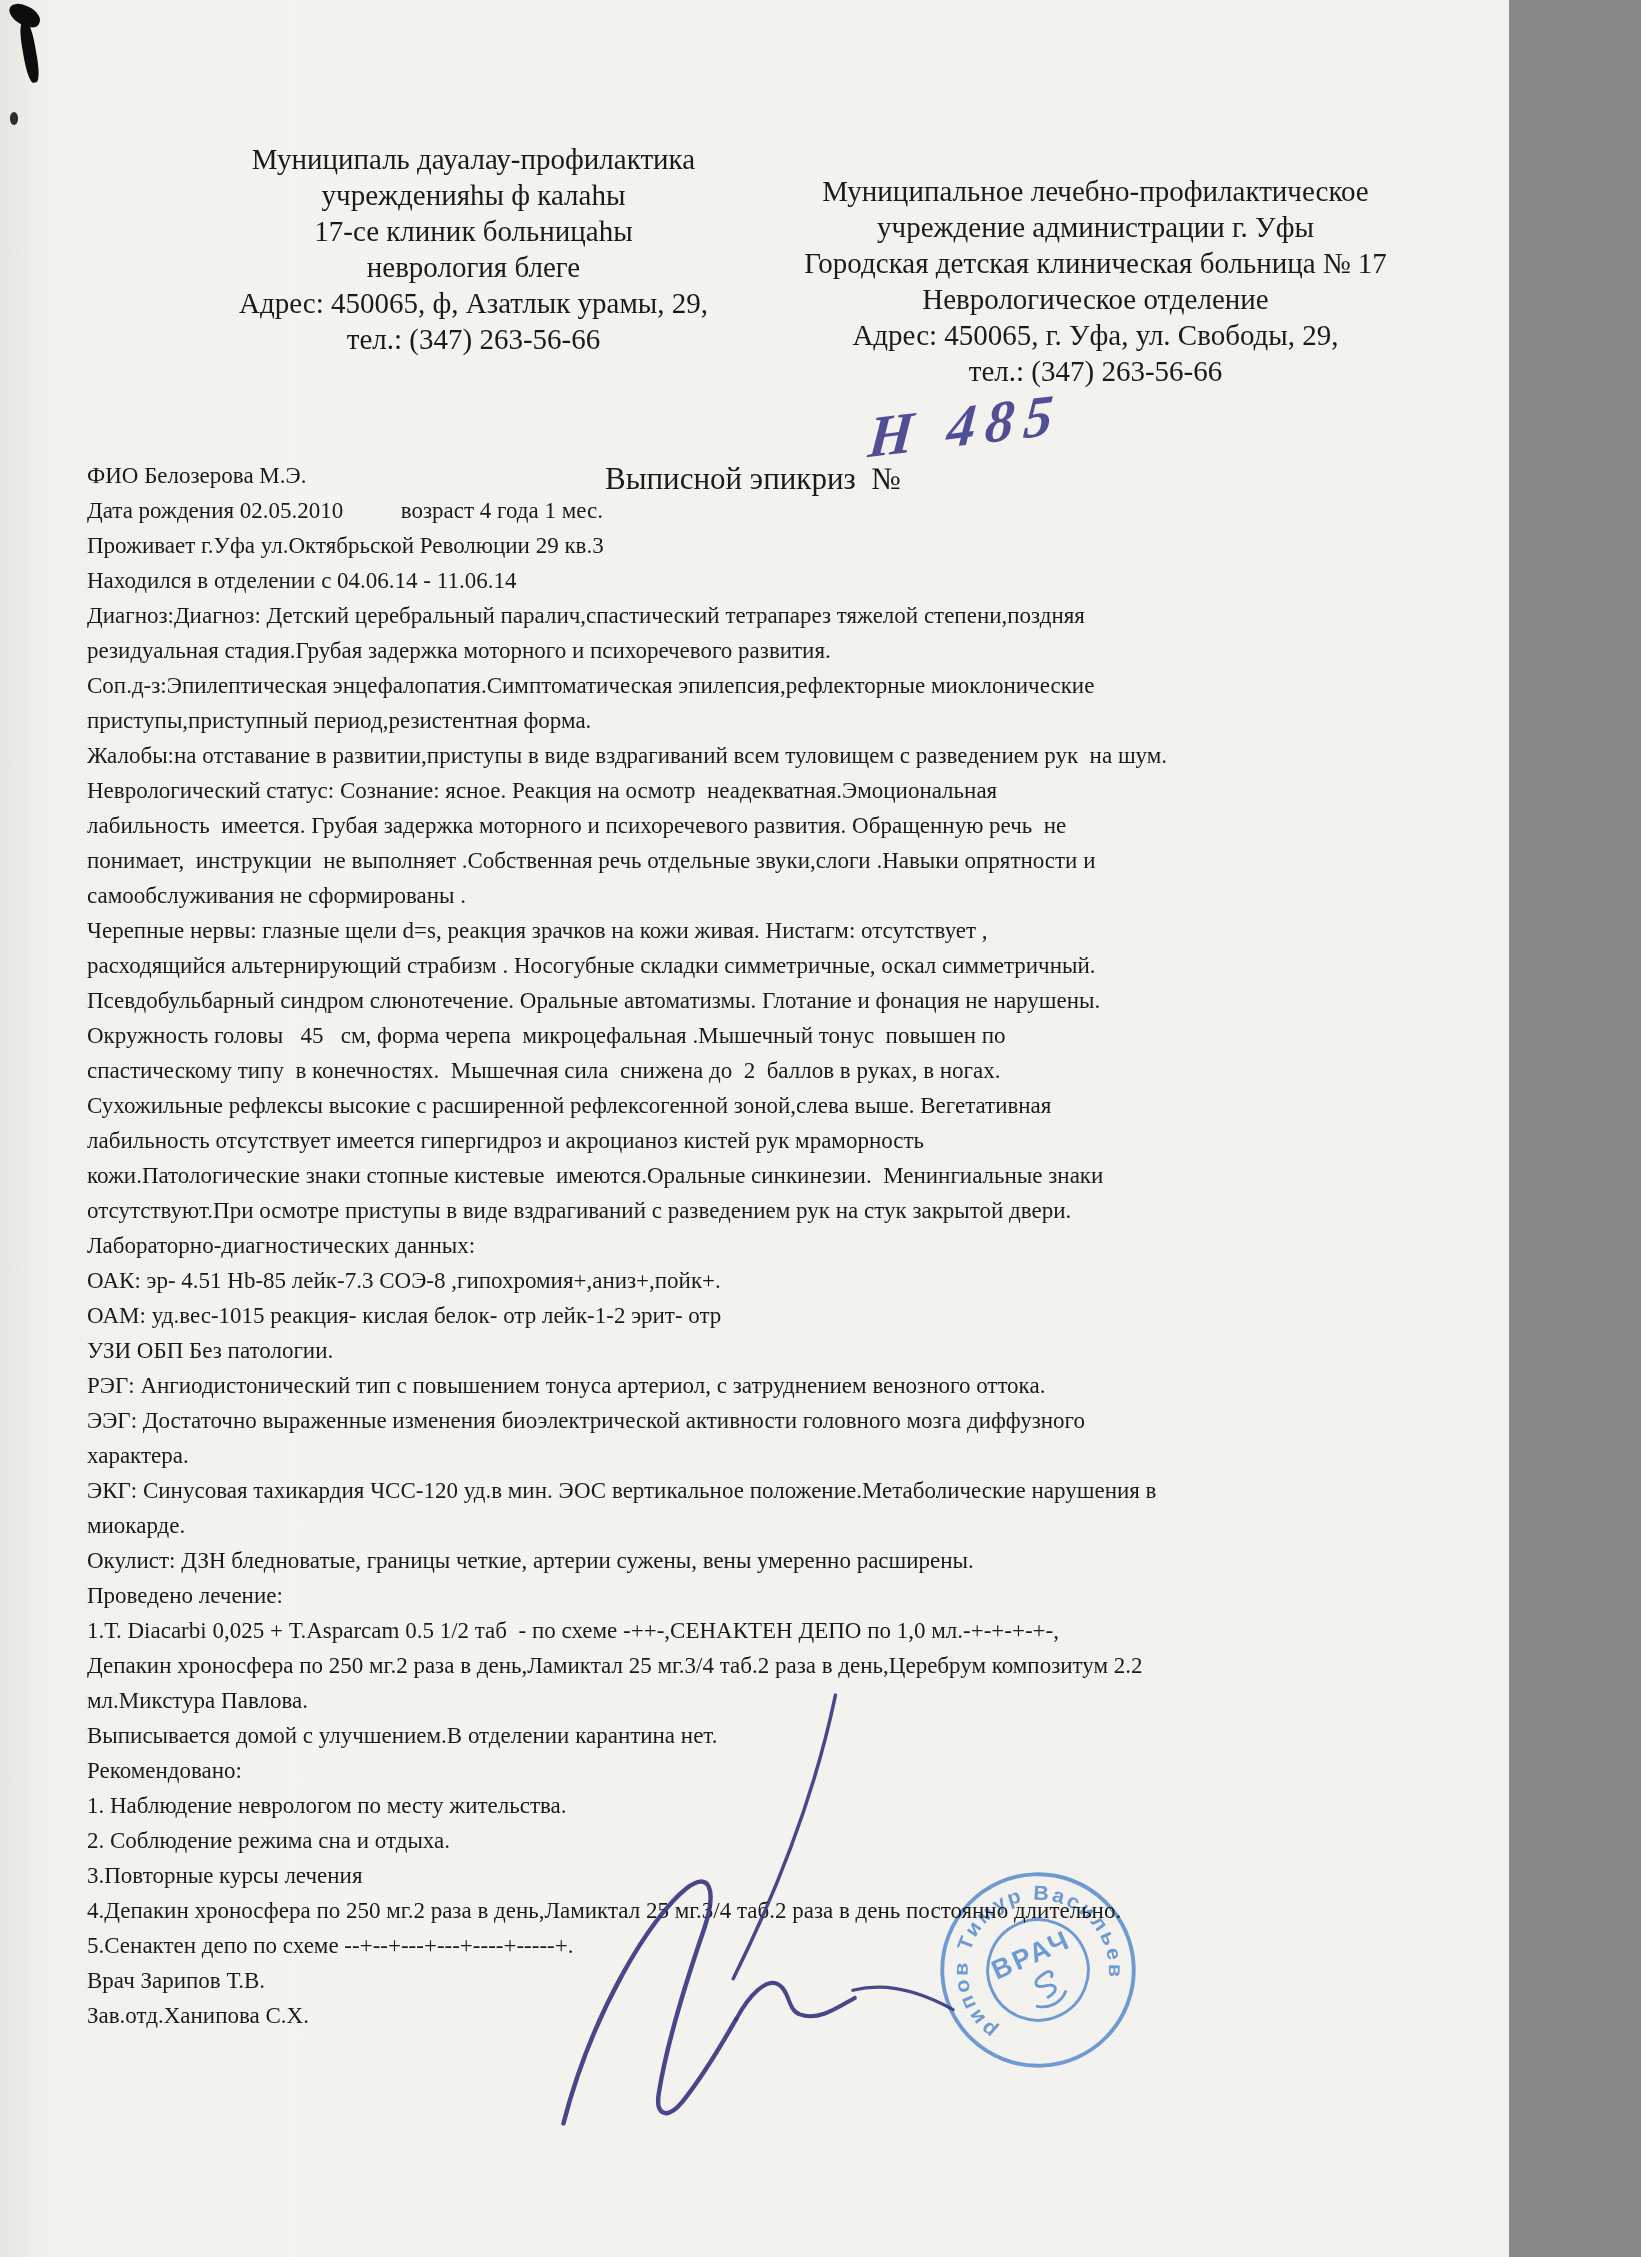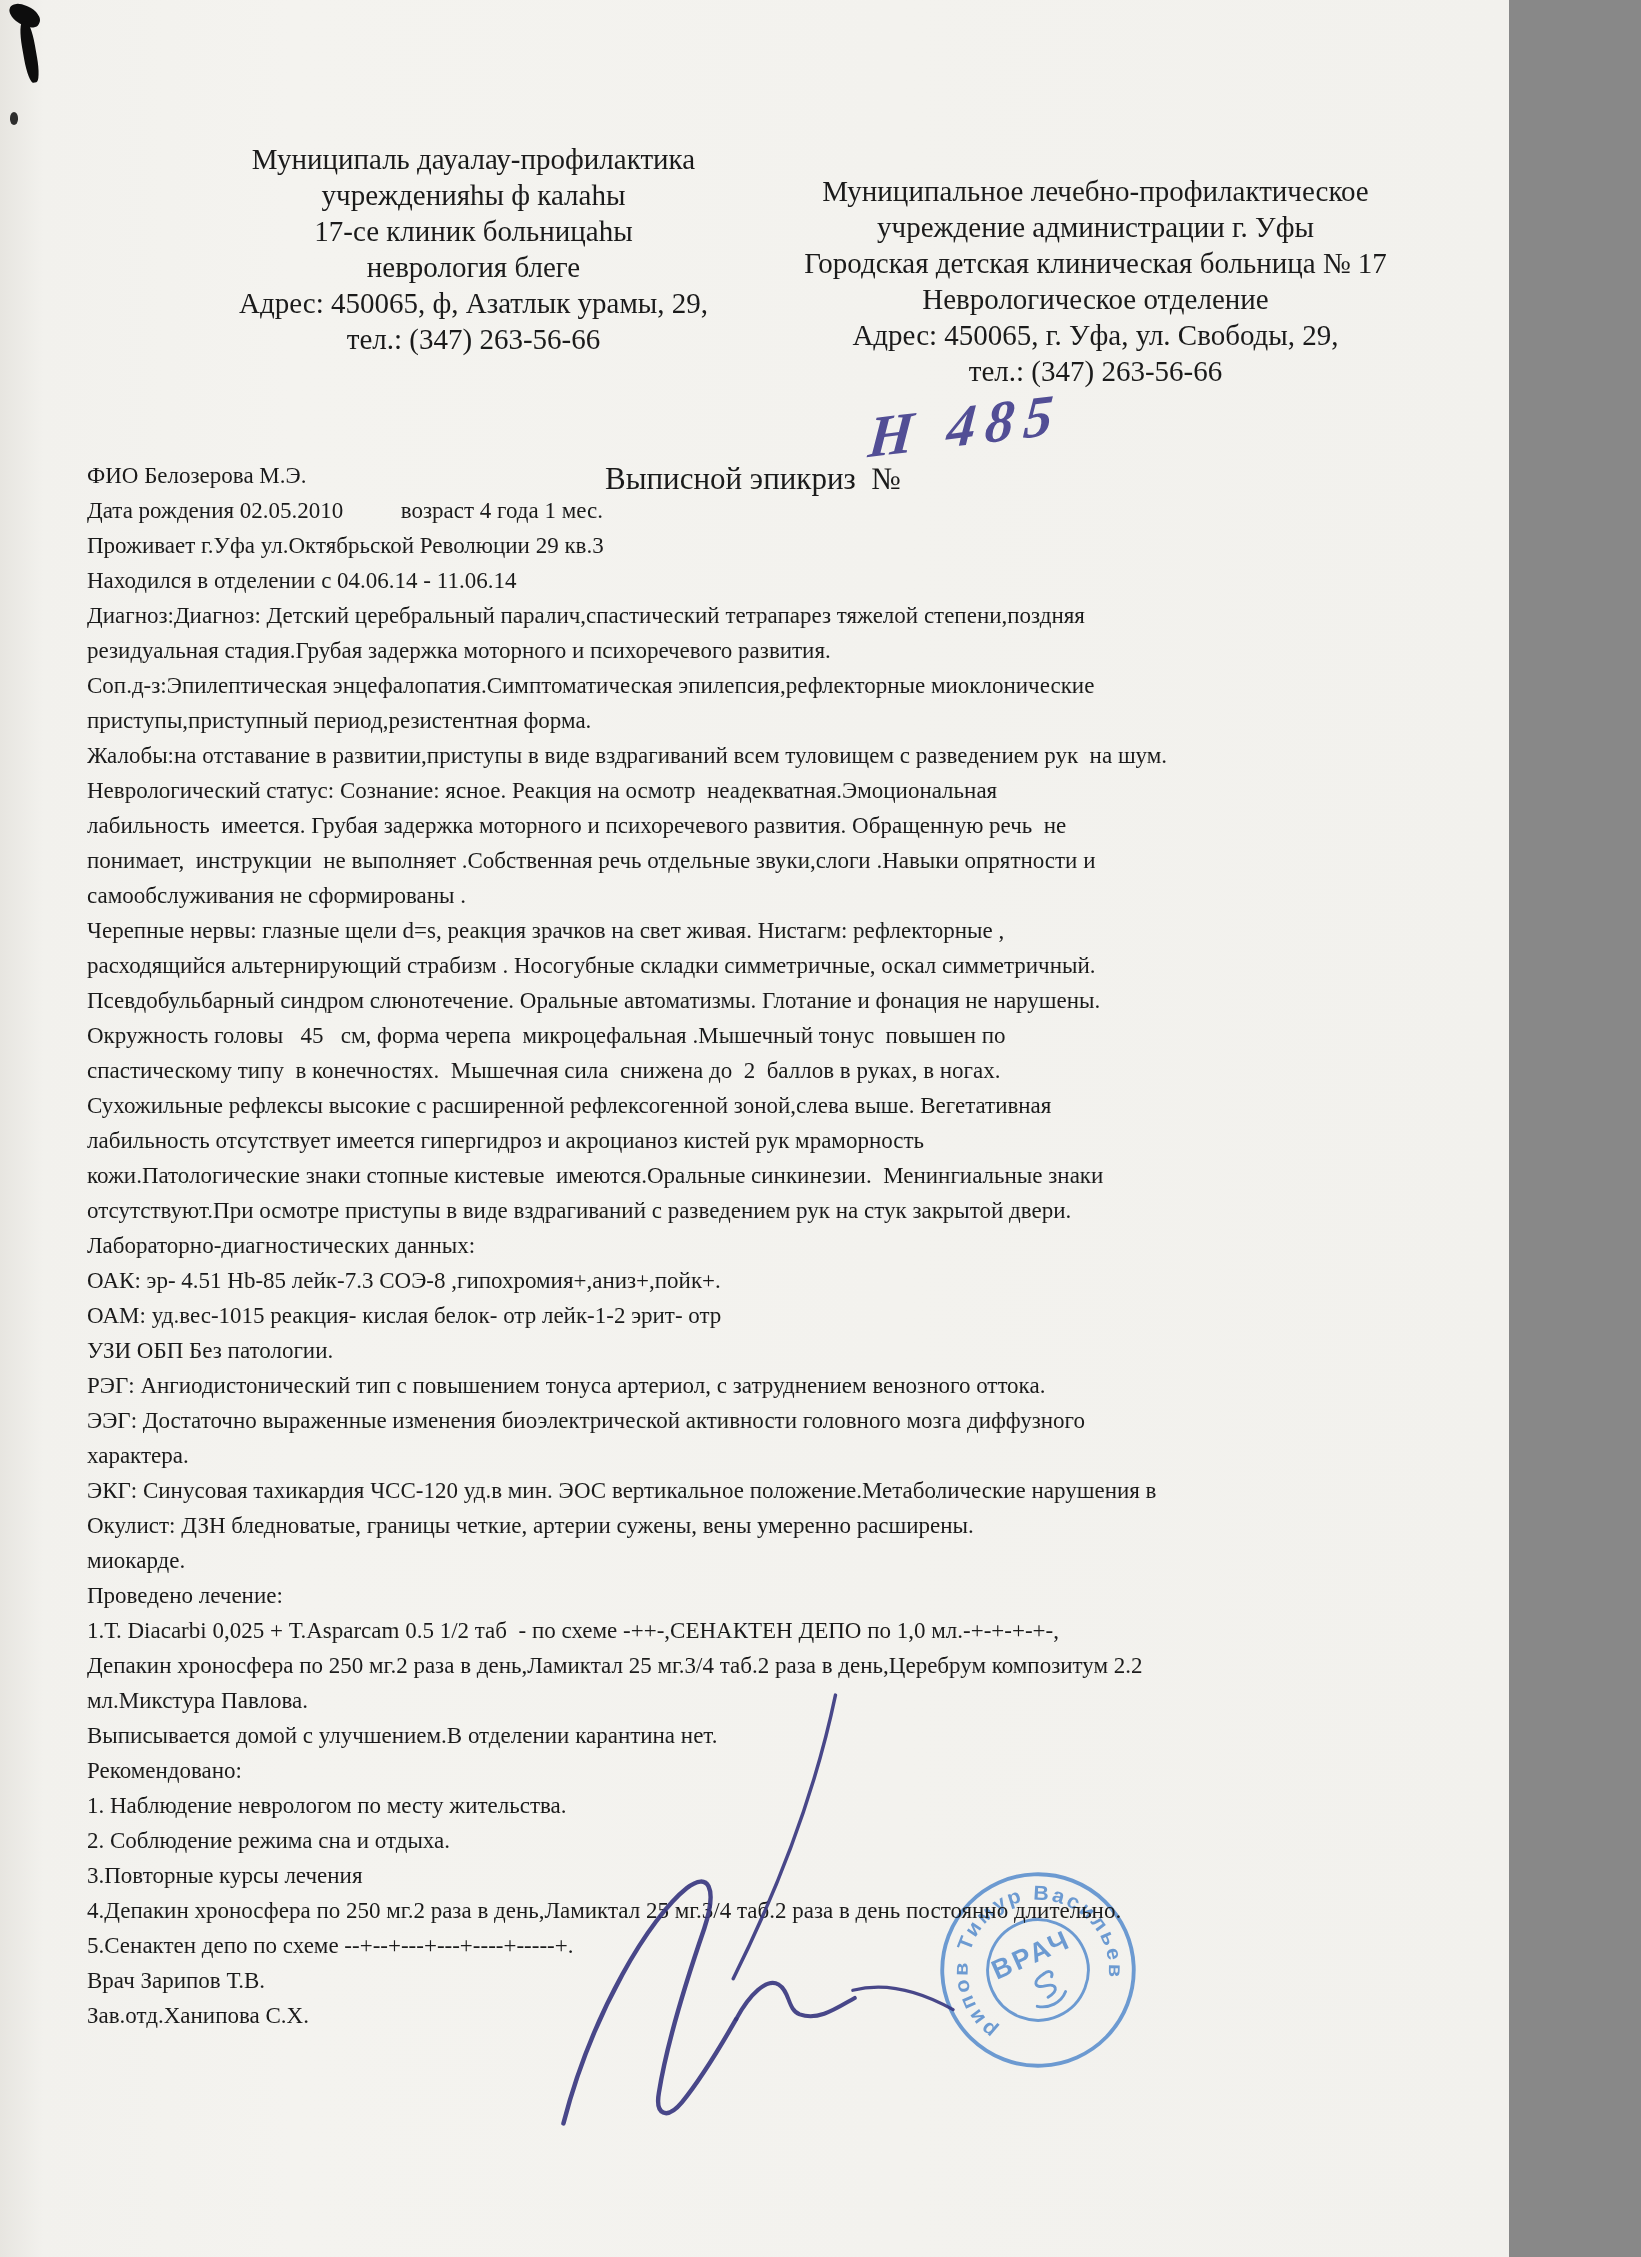--- a/index.html
+++ b/index.html
@@ -83,39 +83,39 @@
       <div class="bline">Находился в отделении с 04.06.14 - 11.06.14</div>
       <div class="bline">Диагноз:Диагноз: Детский церебральный паралич,спастический тетрапарез тяжелой степени,поздняя</div>
       <div class="bline">резидуальная стадия.Грубая задержка моторного и психоречевого развития.</div>
       <div class="bline">Соп.д-з:Эпилептическая энцефалопатия.Симптоматическая эпилепсия,рефлекторные миоклонические</div>
       <div class="bline">приступы,приступный период,резистентная форма.</div>
       <div class="bline">Жалобы:на отставание в развитии,приступы в виде вздрагиваний всем туловищем с разведением рук  на шум.</div>
       <div class="bline">Неврологический статус: Сознание: ясное. Реакция на осмотр  неадекватная.Эмоциональная</div>
       <div class="bline">лабильность  имеется. Грубая задержка моторного и психоречевого развития. Обращенную речь  не</div>
       <div class="bline">понимает,  инструкции  не выполняет .Собственная речь отдельные звуки,слоги .Навыки опрятности и</div>
       <div class="bline">самообслуживания не сформированы .</div>
-      <div class="bline">Черепные нервы: глазные щели d=s, реакция зрачков на свет живая. Нистагм: рефлекторные ,</div>
+      <div class="bline">Черепные нервы: глазные щели d=s, реакция зрачков на кожи живая. Нистагм: отсутствует ,</div>
       <div class="bline">расходящийся альтернирующий страбизм . Носогубные складки симметричные, оскал симметричный.</div>
       <div class="bline">Псевдобульбарный синдром слюнотечение. Оральные автоматизмы. Глотание и фонация не нарушены.</div>
       <div class="bline">Окружность головы   45   см, форма черепа  микроцефальная .Мышечный тонус  повышен по</div>
       <div class="bline">спастическому типу  в конечностях.  Мышечная сила  снижена до  2  баллов в руках, в ногах.</div>
       <div class="bline">Сухожильные рефлексы высокие с расширенной рефлексогенной зоной,слева выше. Вегетативная</div>
       <div class="bline">лабильность отсутствует имеется гипергидроз и акроцианоз кистей рук мраморность</div>
       <div class="bline">кожи.Патологические знаки стопные кистевые  имеются.Оральные синкинезии.  Менингиальные знаки</div>
       <div class="bline">отсутствуют.При осмотре приступы в виде вздрагиваний с разведением рук на стук закрытой двери.</div>
       <div class="bline">Лабораторно-диагностических данных:</div>
       <div class="bline">ОАК: эр- 4.51 Hb-85 лейк-7.3 СОЭ-8 ,гипохромия+,аниз+,пойк+.</div>
       <div class="bline">ОАМ: уд.вес-1015 реакция- кислая белок- отр лейк-1-2 эрит- отр</div>
       <div class="bline">УЗИ ОБП Без патологии.</div>
       <div class="bline">РЭГ: Ангиодистонический тип с повышением тонуса артериол, с затруднением венозного оттока.</div>
       <div class="bline">ЭЭГ: Достаточно выраженные изменения биоэлектрической активности головного мозга диффузного</div>
       <div class="bline">характера.</div>
       <div class="bline">ЭКГ: Синусовая тахикардия ЧСС-120 уд.в мин. ЭОС вертикальное положение.Метаболические нарушения в</div>
+      <div class="bline">миокарде.</div>
       <div class="bline">Окулист: ДЗН бледноватые, границы четкие, артерии сужены, вены умеренно расширены.</div>
-      <div class="bline">миокарде.</div>
       <div class="bline">Проведено лечение:</div>
       <div class="bline">1.Т. Diacarbi 0,025 + Т.Asparcam 0.5 1/2 таб  - по схеме -++-,СЕНАКТЕН ДЕПО по 1,0 мл.-+-+-+-+-,</div>
       <div class="bline">Депакин хроносфера по 250 мг.2 раза в день,Ламиктал 25 мг.3/4 таб.2 раза в день,Церебрум композитум 2.2</div>
       <div class="bline">мл.Микстура Павлова.</div>
       <div class="bline">Выписывается домой с улучшением.В отделении карантина нет.</div>
       <div class="bline">Рекомендовано:</div>
       <div class="bline">1. Наблюдение неврологом по месту жительства.</div>
       <div class="bline">2. Соблюдение режима сна и отдыха.</div>
       <div class="bline">3.Повторные курсы лечения</div>
       <div class="bline">4.Депакин хроносфера по 250 мг.2 раза в день,Ламиктал 25 мг.3/4 таб.2 раза в день постоянно длительно.</div>

